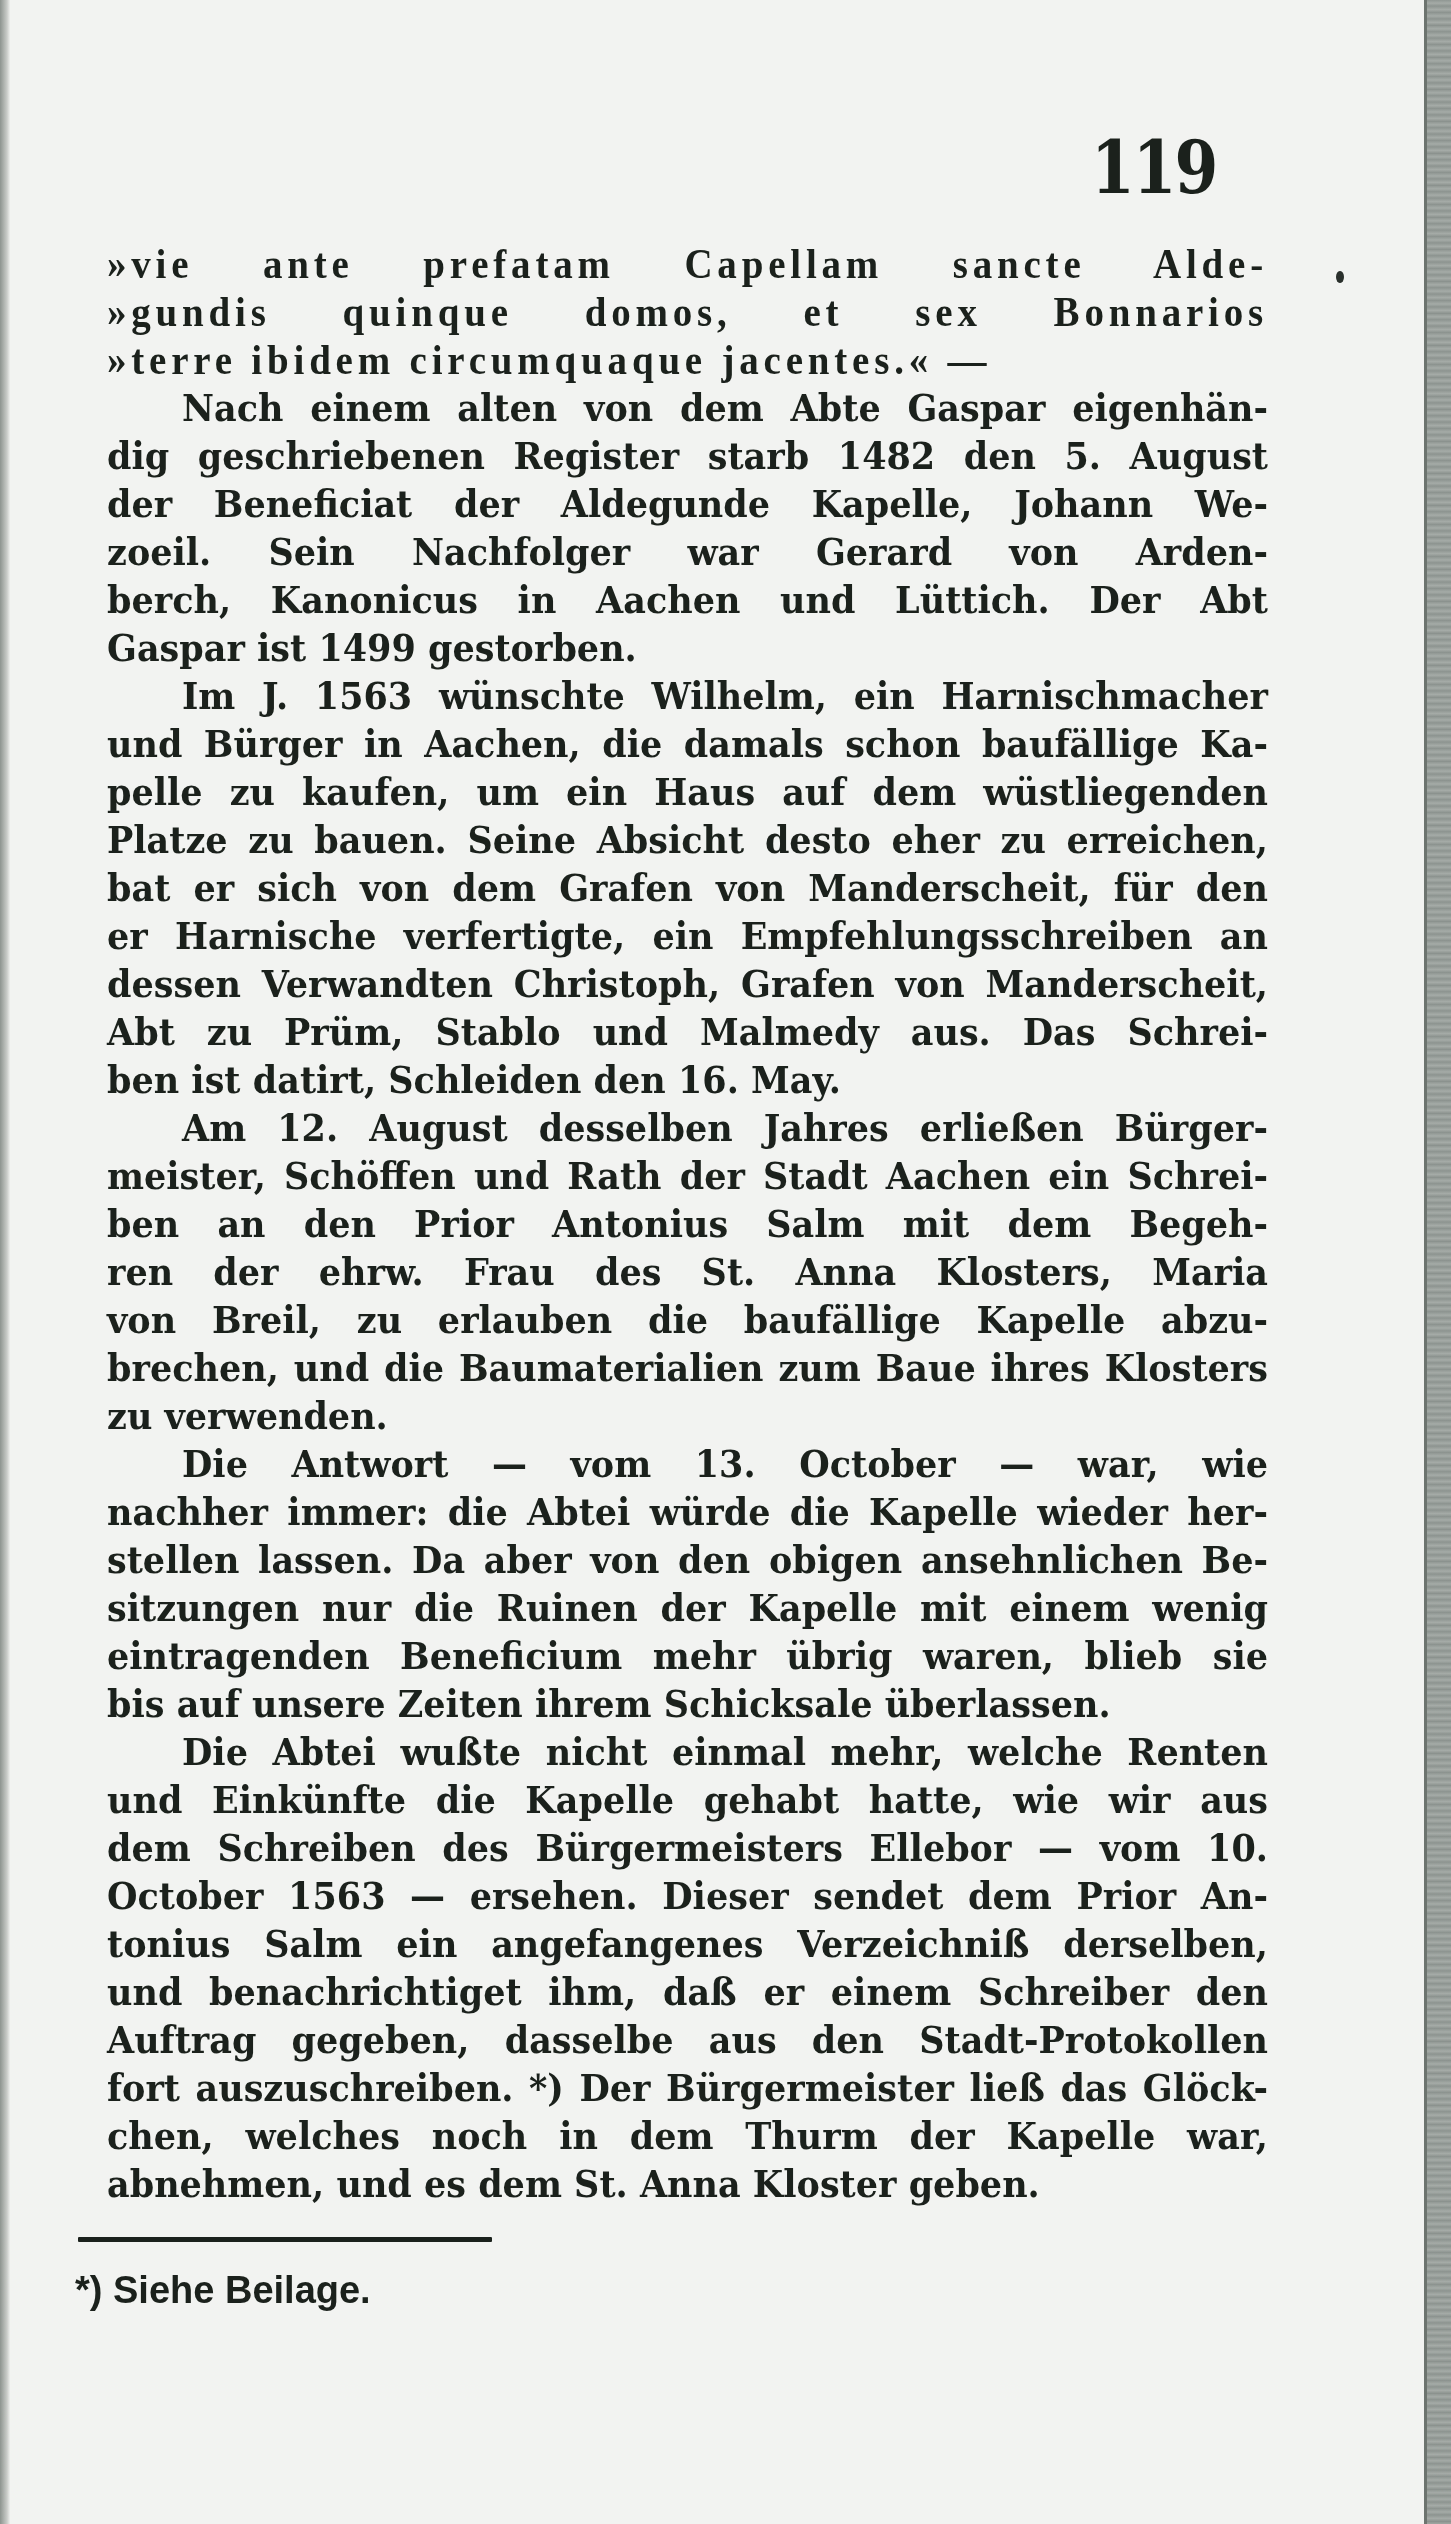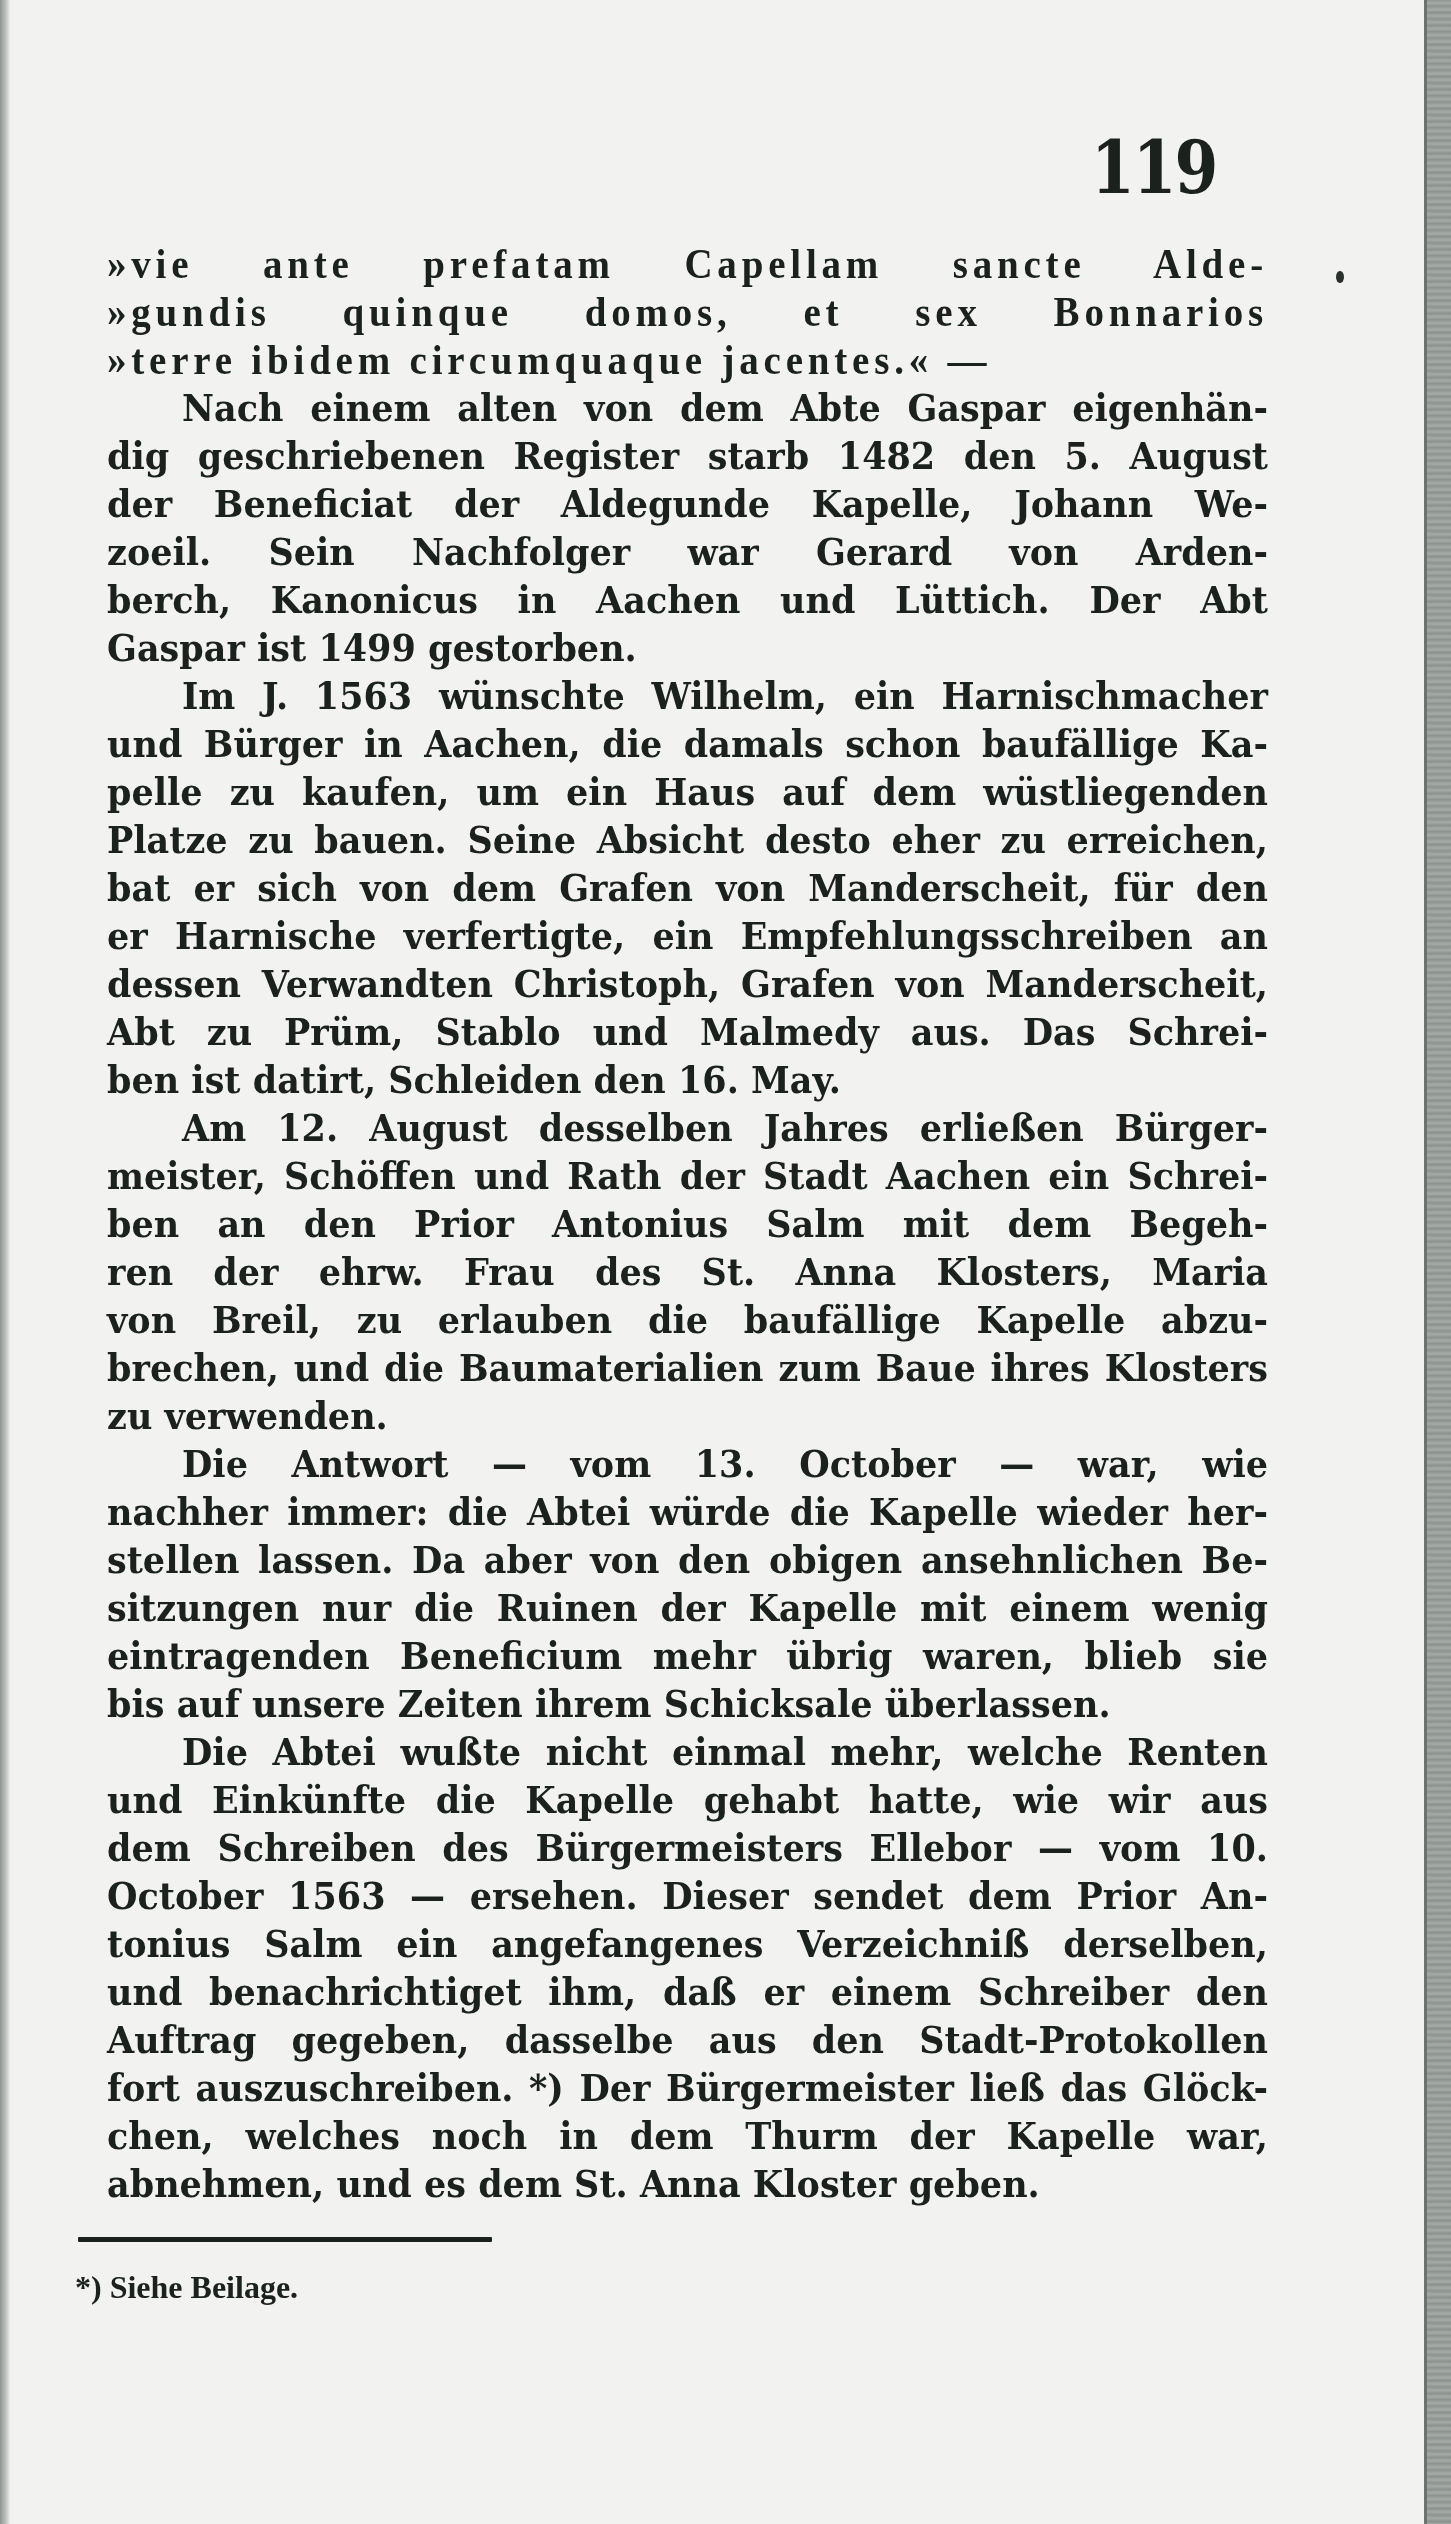--- a/index.html
+++ b/index.html
@@ -41,21 +41,21 @@
     letter-spacing: 4.8px; font-size: 39px;
   }
   .line.indent { padding-left: 75px; }
   .line.last { text-align-last: left; }
   .footnote-rule {
     position: absolute; left: 78px; top: 2237px; width: 414px; height: 4.8px;
     background: #1b211c; border-radius: 1.1px;
   }
   .footnote {
     position: absolute; left: 75px; top: 2269px;
-    font-family: Liberation Serif, serif; font-weight: bold; font-size: 32px;
+    font-family: Liberation Sans, sans-serif; font-weight: bold; font-size: 38px;
   }
   .speck { position: absolute; background: #2a302c; border-radius: 50%; }
 </style>
 </head>
 <body>
 
 <div class="scan-edge-left"></div>
 <div class="scan-edge-right"></div>
 
 <div class="page-number">119</div>

